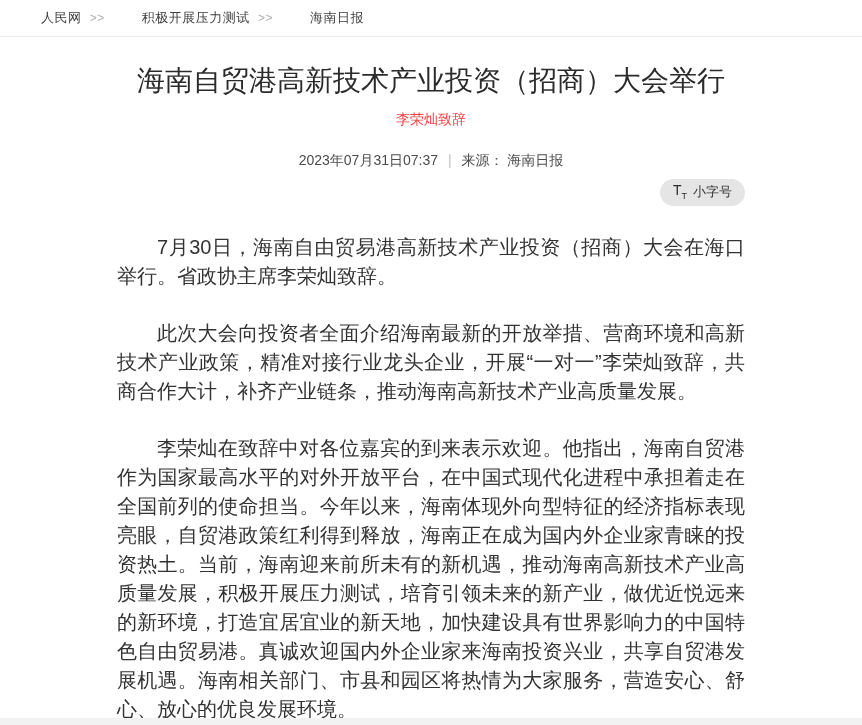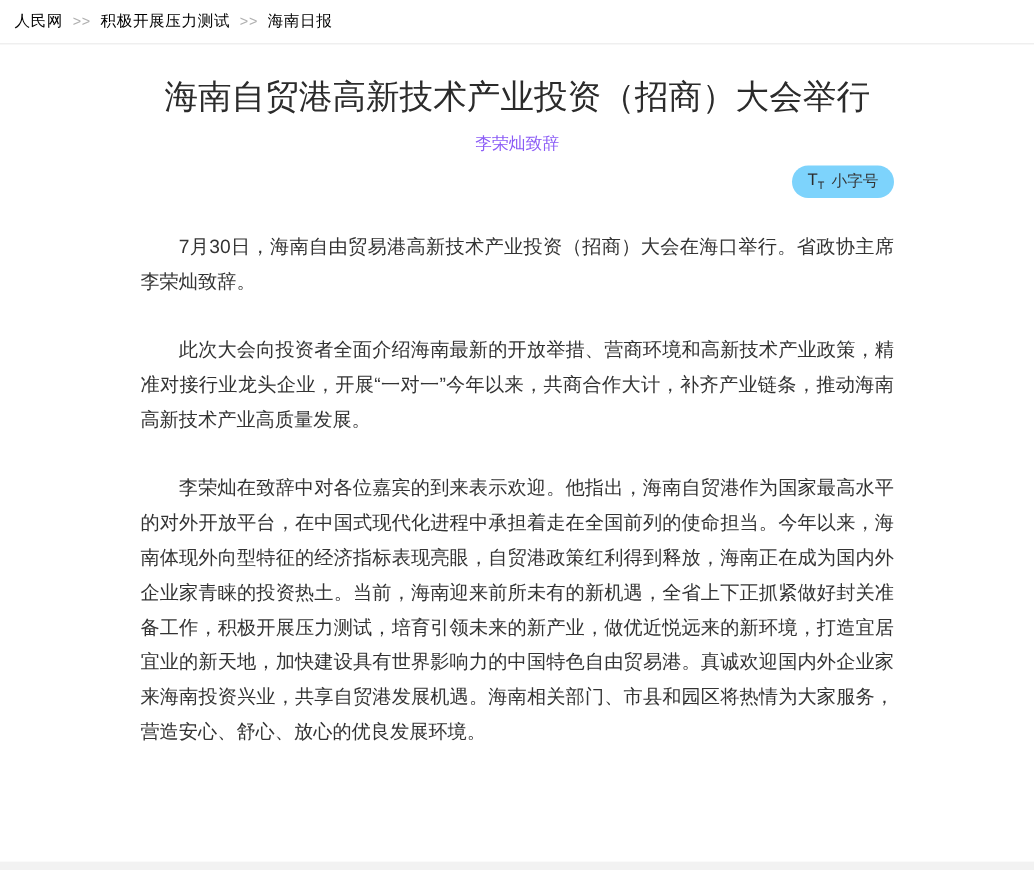--- a/index.html
+++ b/index.html
@@ -12,21 +12,21 @@
   body { position: relative; }
 
   
   .breadcrumb-bar {
     width: 100%;
     padding: 9px 12px 9px 12px;
     font-size: 13px;
     color: #9a9a9a;
     letter-spacing: 0.5px;
   }
-  .breadcrumb-bar a { color: #000000; text-decoration: none; cursor: pointer; }
+  .breadcrumb-bar a { color: #404040; text-decoration: none; cursor: pointer; margin-left: 29px; }
   .crumb-sep { color: #b0b0b0; margin: 0 4px; font-size: 12px; }
   .header-divider { border-bottom: 1px solid #ebebeb; width: 100%; }
 
   
   .article {
     width: 628px;
     margin: 15px auto;
     color: #333333;
   }
   .article-title {
@@ -34,59 +34,59 @@
     text-align: center;
     font-size: 28px;
     font-weight: 400;
     color: #2b2b2b;
     line-height: 1.25;
   }
   .article-subtitle {
     margin-top: 13px;
     text-align: center;
     font-size: 14px;
-    color: #8b5cf6;
+    color: #ef4444;
   }
   .article-meta {
     margin-top: 23px;
     text-align: center;
     font-size: 14px;
     color: #4c4c4c;
   }
   .meta-sep { color: #c0c0c0; margin: 0 6px; }
 
   .toolbar {
     margin-top: 9px;
     text-align: right;
     height: 26px;
   }
   .font-size-btn {
     display: inline-flex;
     gap: 6px;
-    background: #7dd3fc;
+    background: #e5e5e5;
     border: none;
     border-radius: 14px;
     padding: 4px 13px 5px 13px;
     font-size: 13px;
     color: #333;
     cursor: pointer;
     font-family: "Liberation Sans", sans-serif;
   }
   .tt-icon { font-size: 14px; color: #2b2b2b; line-height: 1; }
   .tt-icon .tt-small { font-size: 9px; vertical-align: sub; }
 
   .original-title {
     margin-top: 15px;
     font-size: 14px;
     color: #333333;
   }
 
   .article-body p {
     margin-top: 28px;
-    font-size: 16px;
+    font-size: 20px;
     line-height: 29px;
     text-indent: 2em;
     color: #333333;
     text-align: justify;
   }
 
   .footer-strip {
     position: absolute;
     left: 0; bottom: 0;
     width: 100%; height: 7px;
@@ -104,31 +104,37 @@
   <a>海南日报</a>
 </div>
 <div class="header-divider"></div>
 
 <div class="article">
 
   <h1 class="article-title">海南自贸港高新技术产业投资（招商）大会举行</h1>
 
   <div class="article-subtitle">李荣灿致辞</div>
 
+  <div class="article-meta">
+    <span>2023年07月31日07:37</span>
+    <span class="meta-sep">|</span>
+    <span>来源：</span>
+    <span>海南日报</span>
+  </div>
 
   <div class="toolbar">
     <button class="font-size-btn">
       <span class="tt-icon"><span>T</span><span class="tt-small">T</span></span>
       <span>小字号</span>
     </button>
   </div>
 
 
   <div class="article-body">
     <p>7月30日，海南自由贸易港高新技术产业投资（招商）大会在海口举行。省政协主席李荣灿致辞。</p>
-    <p>此次大会向投资者全面介绍海南最新的开放举措、营商环境和高新技术产业政策，精准对接行业龙头企业，开展“一对一”今年以来，共商合作大计，补齐产业链条，推动海南高新技术产业高质量发展。</p>
-    <p>李荣灿在致辞中对各位嘉宾的到来表示欢迎。他指出，海南自贸港作为国家最高水平的对外开放平台，在中国式现代化进程中承担着走在全国前列的使命担当。今年以来，海南体现外向型特征的经济指标表现亮眼，自贸港政策红利得到释放，海南正在成为国内外企业家青睐的投资热土。当前，海南迎来前所未有的新机遇，全省上下正抓紧做好封关准备工作，积极开展压力测试，培育引领未来的新产业，做优近悦远来的新环境，打造宜居宜业的新天地，加快建设具有世界影响力的中国特色自由贸易港。真诚欢迎国内外企业家来海南投资兴业，共享自贸港发展机遇。海南相关部门、市县和园区将热情为大家服务，营造安心、舒心、放心的优良发展环境。</p>
+    <p>此次大会向投资者全面介绍海南最新的开放举措、营商环境和高新技术产业政策，精准对接行业龙头企业，开展“一对一”李荣灿致辞，共商合作大计，补齐产业链条，推动海南高新技术产业高质量发展。</p>
+    <p>李荣灿在致辞中对各位嘉宾的到来表示欢迎。他指出，海南自贸港作为国家最高水平的对外开放平台，在中国式现代化进程中承担着走在全国前列的使命担当。今年以来，海南体现外向型特征的经济指标表现亮眼，自贸港政策红利得到释放，海南正在成为国内外企业家青睐的投资热土。当前，海南迎来前所未有的新机遇，推动海南高新技术产业高质量发展，积极开展压力测试，培育引领未来的新产业，做优近悦远来的新环境，打造宜居宜业的新天地，加快建设具有世界影响力的中国特色自由贸易港。真诚欢迎国内外企业家来海南投资兴业，共享自贸港发展机遇。海南相关部门、市县和园区将热情为大家服务，营造安心、舒心、放心的优良发展环境。</p>
 
   </div>
 
 </div>
 
 <div class="footer-strip"></div>
 
 </body></html>

